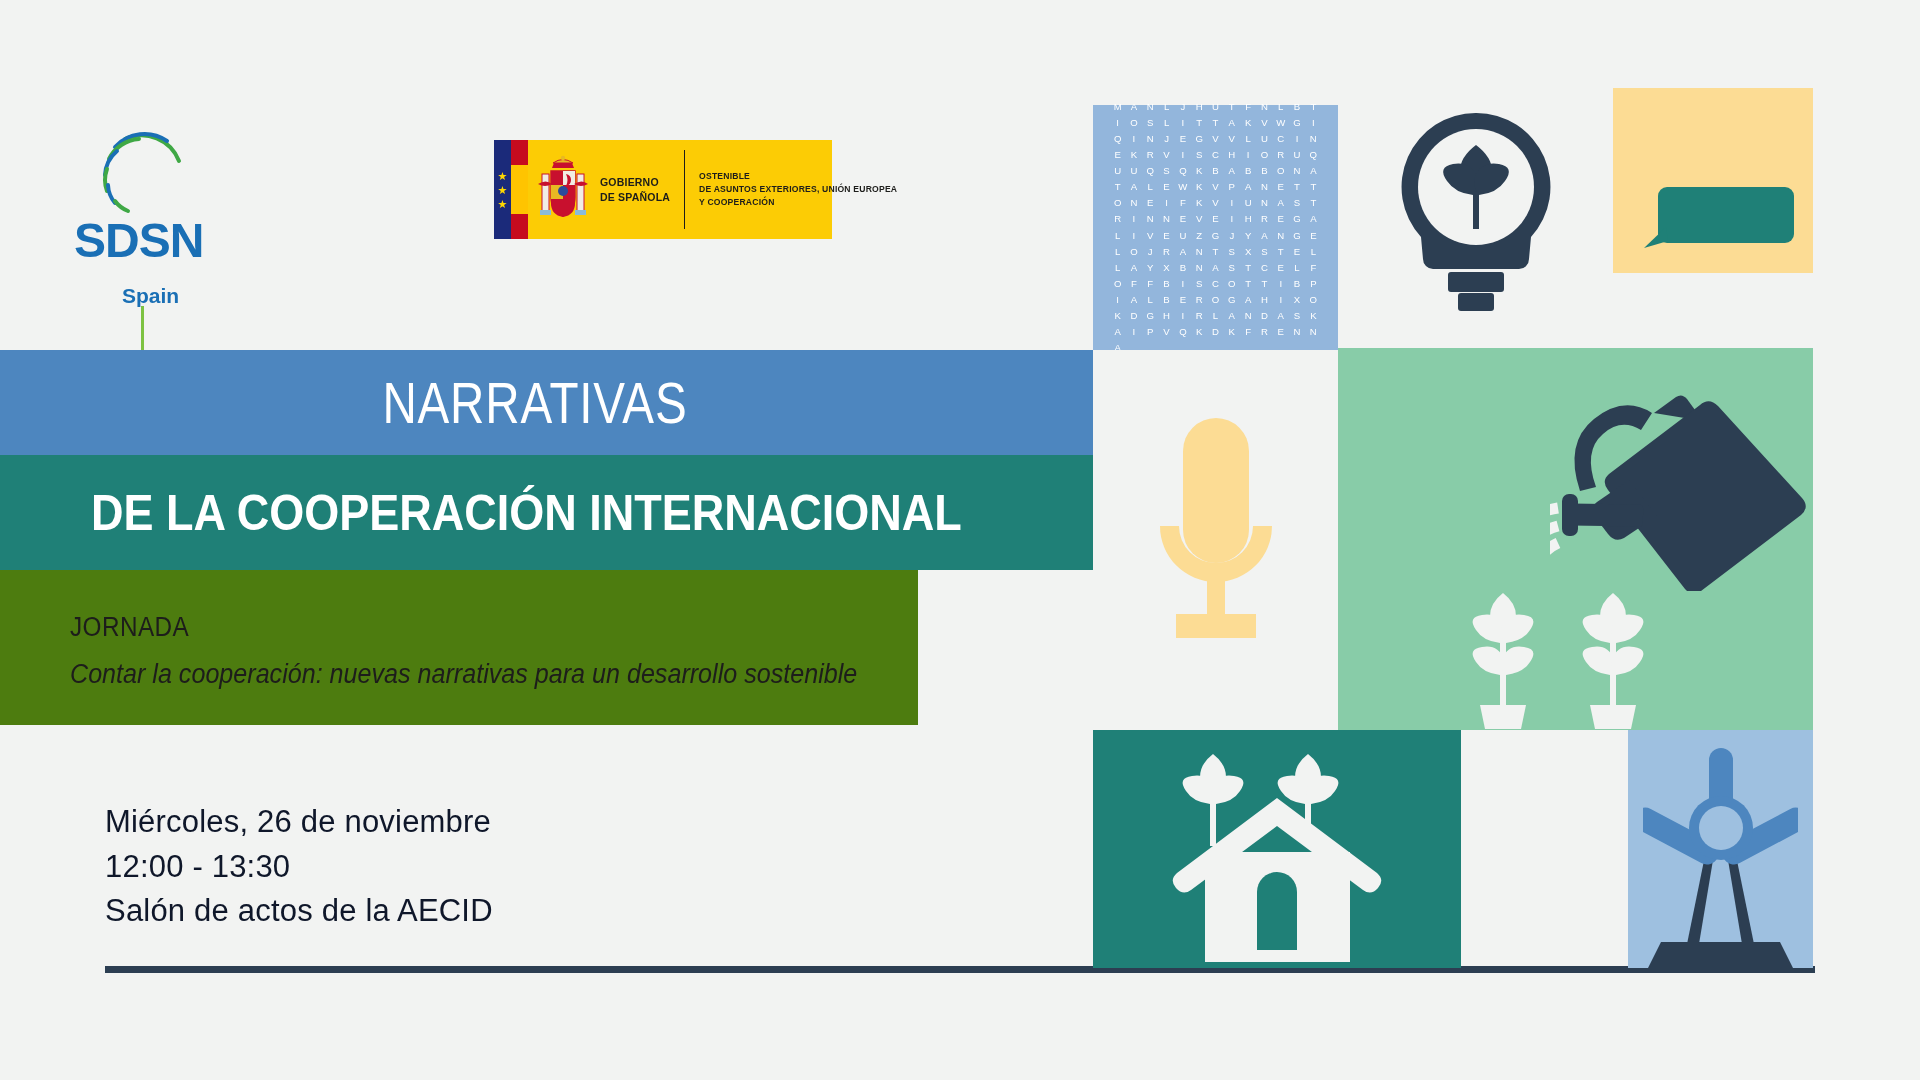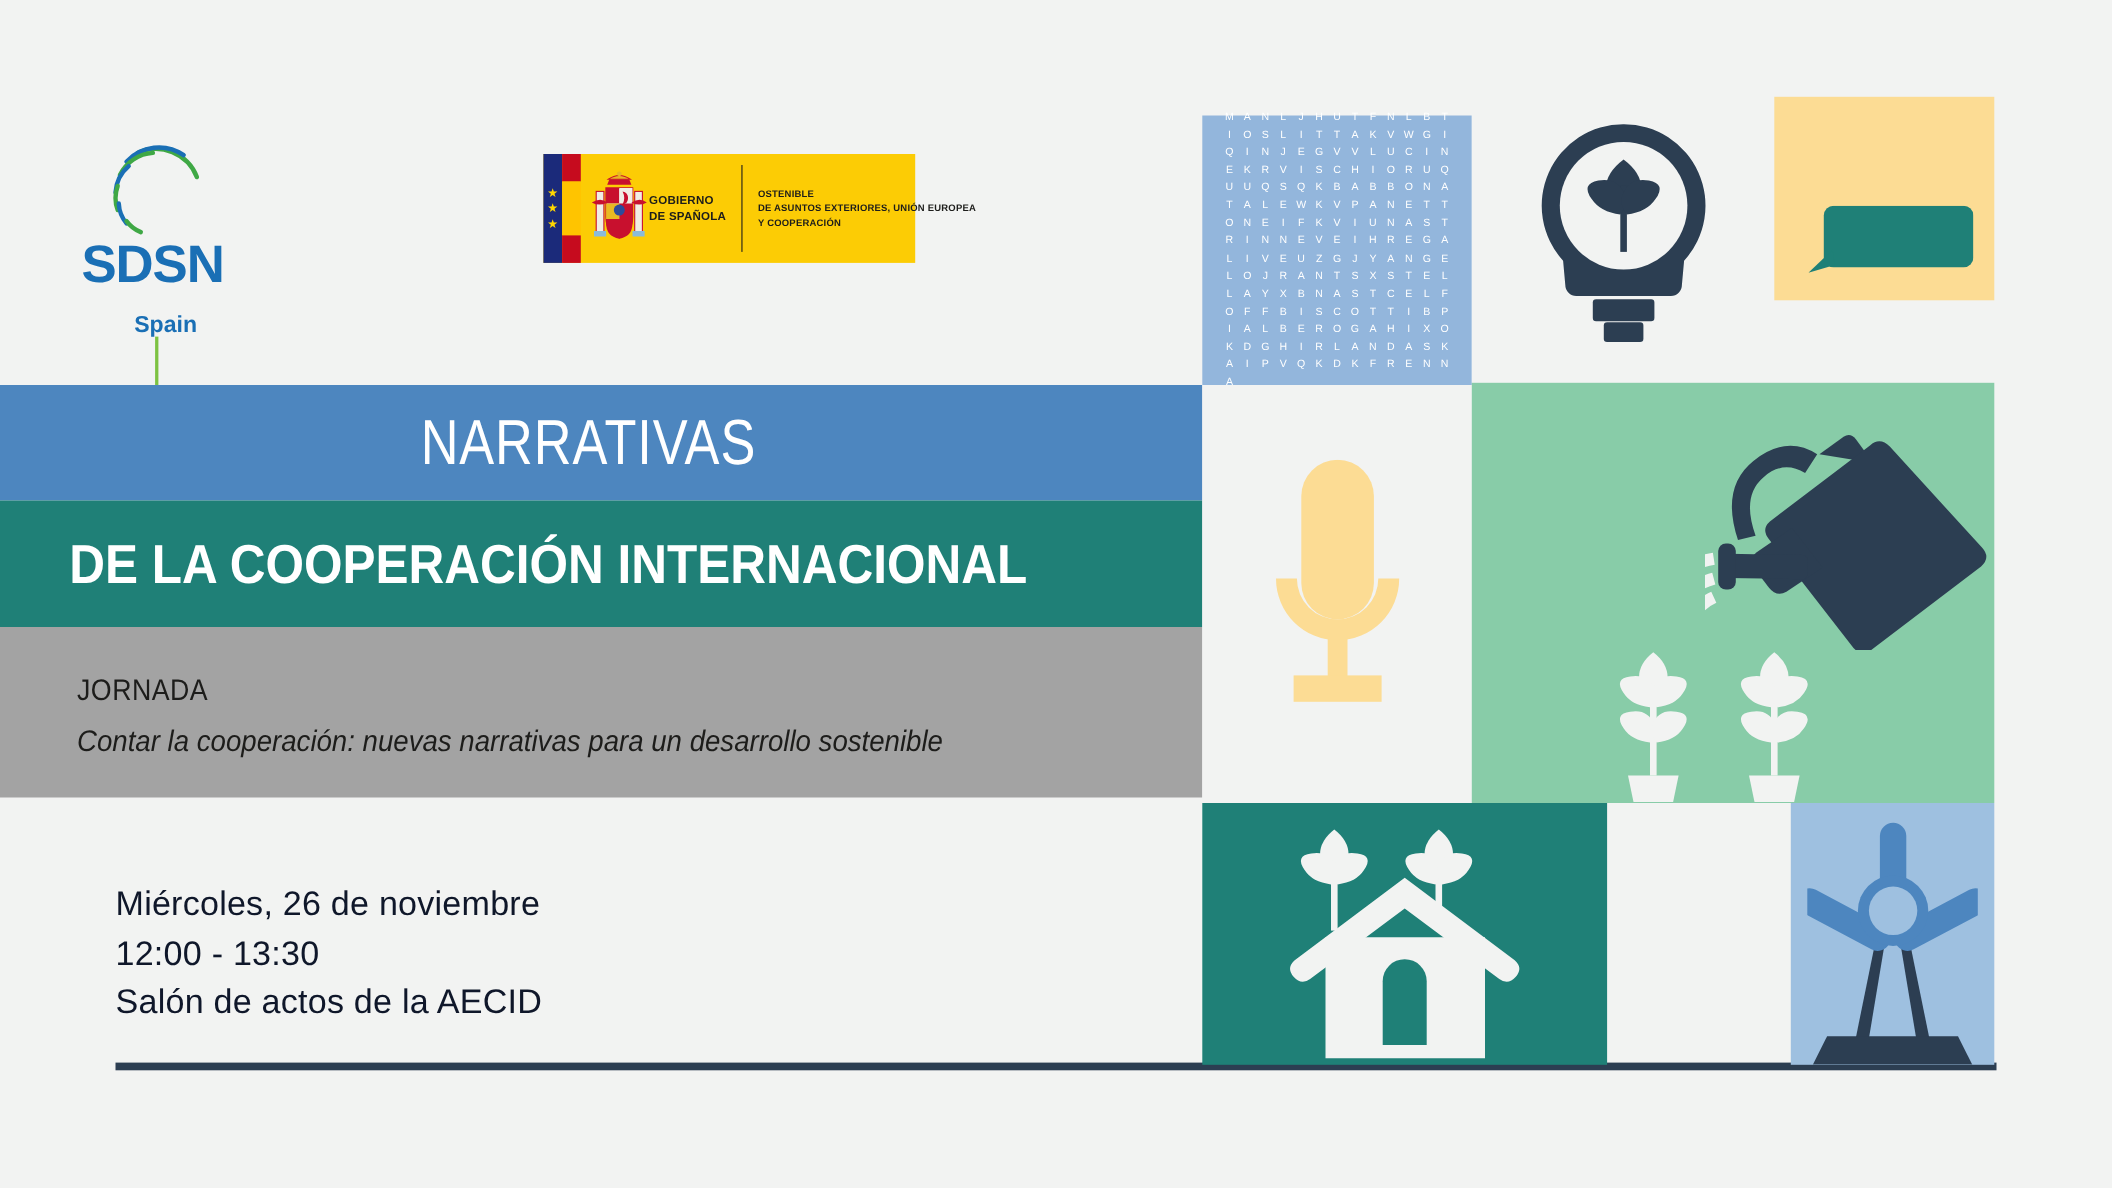--- a/index.html
+++ b/index.html
@@ -27,32 +27,32 @@
   #ministry-logo { position:absolute; left:494px; top:140px; width:338px; height:99px; background:#FCCC05; display:flex; align-items:stretch; }
   #ministry-flag { width:34px; flex:none; display:flex; }
   #flag-eu { width:17px; background:#1B2A7A; display:flex; flex-direction:column; justify-content:center; align-items:center; gap:8px; }
   .eu-star { color:#FFD700; font-size:11px; line-height:6px; }
   #flag-es { width:17px; display:flex; flex-direction:column; }
   #flag-es i { display:block; }
   #flag-es .r { background:#C60B1E; height:25%; }
   #flag-es .y { background:#FFC400; height:50%; }
   #ministry-body { flex:1; display:flex; align-items:center; padding-left:8px; }
   #coat-of-arms { width:54px; height:72px; flex:none; position:relative; }
-  #gob-text { font-size:10.5px; font-weight:bold; color:#1d1d1b; line-height:1.35; letter-spacing:0.2px; white-space:nowrap; }
+  #gob-text { font-size:10.5px; font-weight:bold; color:#1d1d1b; line-height:1.35; letter-spacing:0.2px; margin-left:10px; white-space:nowrap; }
   #ministry-sep { width:1px; background:#1d1d1b; margin:10px 14px; align-self:stretch; }
   #min-text { font-size:8.6px; font-weight:bold; color:#1d1d1b; line-height:1.5; letter-spacing:0.2px; white-space:nowrap; }
 
   
   #band-narrativas { position:absolute; left:0; top:350px; width:1093px; height:105px; background:#4D86BF; display:flex; align-items:center;justify-content:center; }
   #band-narrativas .t { font-size:58px; color:#FFFFFF; letter-spacing:1px; padding-left:70px;
       font-family:"Liberation Sans Narrow","Liberation Sans",sans-serif; transform:scaleX(0.82); transform-origin:left center; font-weight:400; }
-  #band-cooperacion { position:absolute; left:0; top:455px; width:1093px; height:115px; background:#1F8077; display:flex; align-items:center; }
+  #band-cooperacion { position:absolute; left:0; top:455px; width:1093px; height:115px; background:#1F8077; display:flex; align-items:center;padding-left:28px; }
   #band-cooperacion .t { font-size:50px; color:#FFFFFF; font-weight:bold; letter-spacing:0px; padding-left:70px;
       font-family:"Liberation Sans Narrow","Liberation Sans",sans-serif; transform:scaleX(0.9); transform-origin:left center; }
-  #band-jornada { position:absolute; left:0; top:570px; width:1093px; height:155px; background:#a3a3a3; padding:42px 0 0 70px; }
+  #band-jornada { position:absolute; left:0; top:570px; width:918px; height:155px; background:#4d7c0f; padding:42px 0 0 70px; }
   #jornada-label { font-size:27px; color:#1d1d1b; letter-spacing:0.5px; transform:scaleX(0.9); transform-origin:left center; }
   #jornada-subtitle { font-size:27px; color:#1d1d1b; font-style:italic; margin-top:16px; transform:scaleX(0.93); transform-origin:left center; white-space:nowrap; }
 
   
   #event-details { position:absolute; left:105px; top:800px; color:#0f172a; font-size:31px; line-height:1.44; letter-spacing:0.2px; }
   #event-rule { position:absolute; left:105px; top:966px; width:1710px; height:7px; background:#2C3E52; }
 
   
   #collage { position:absolute; left:0; top:0; width:1920px; height:1080px; pointer-events:none; }
   #collage > * { pointer-events:auto; }

